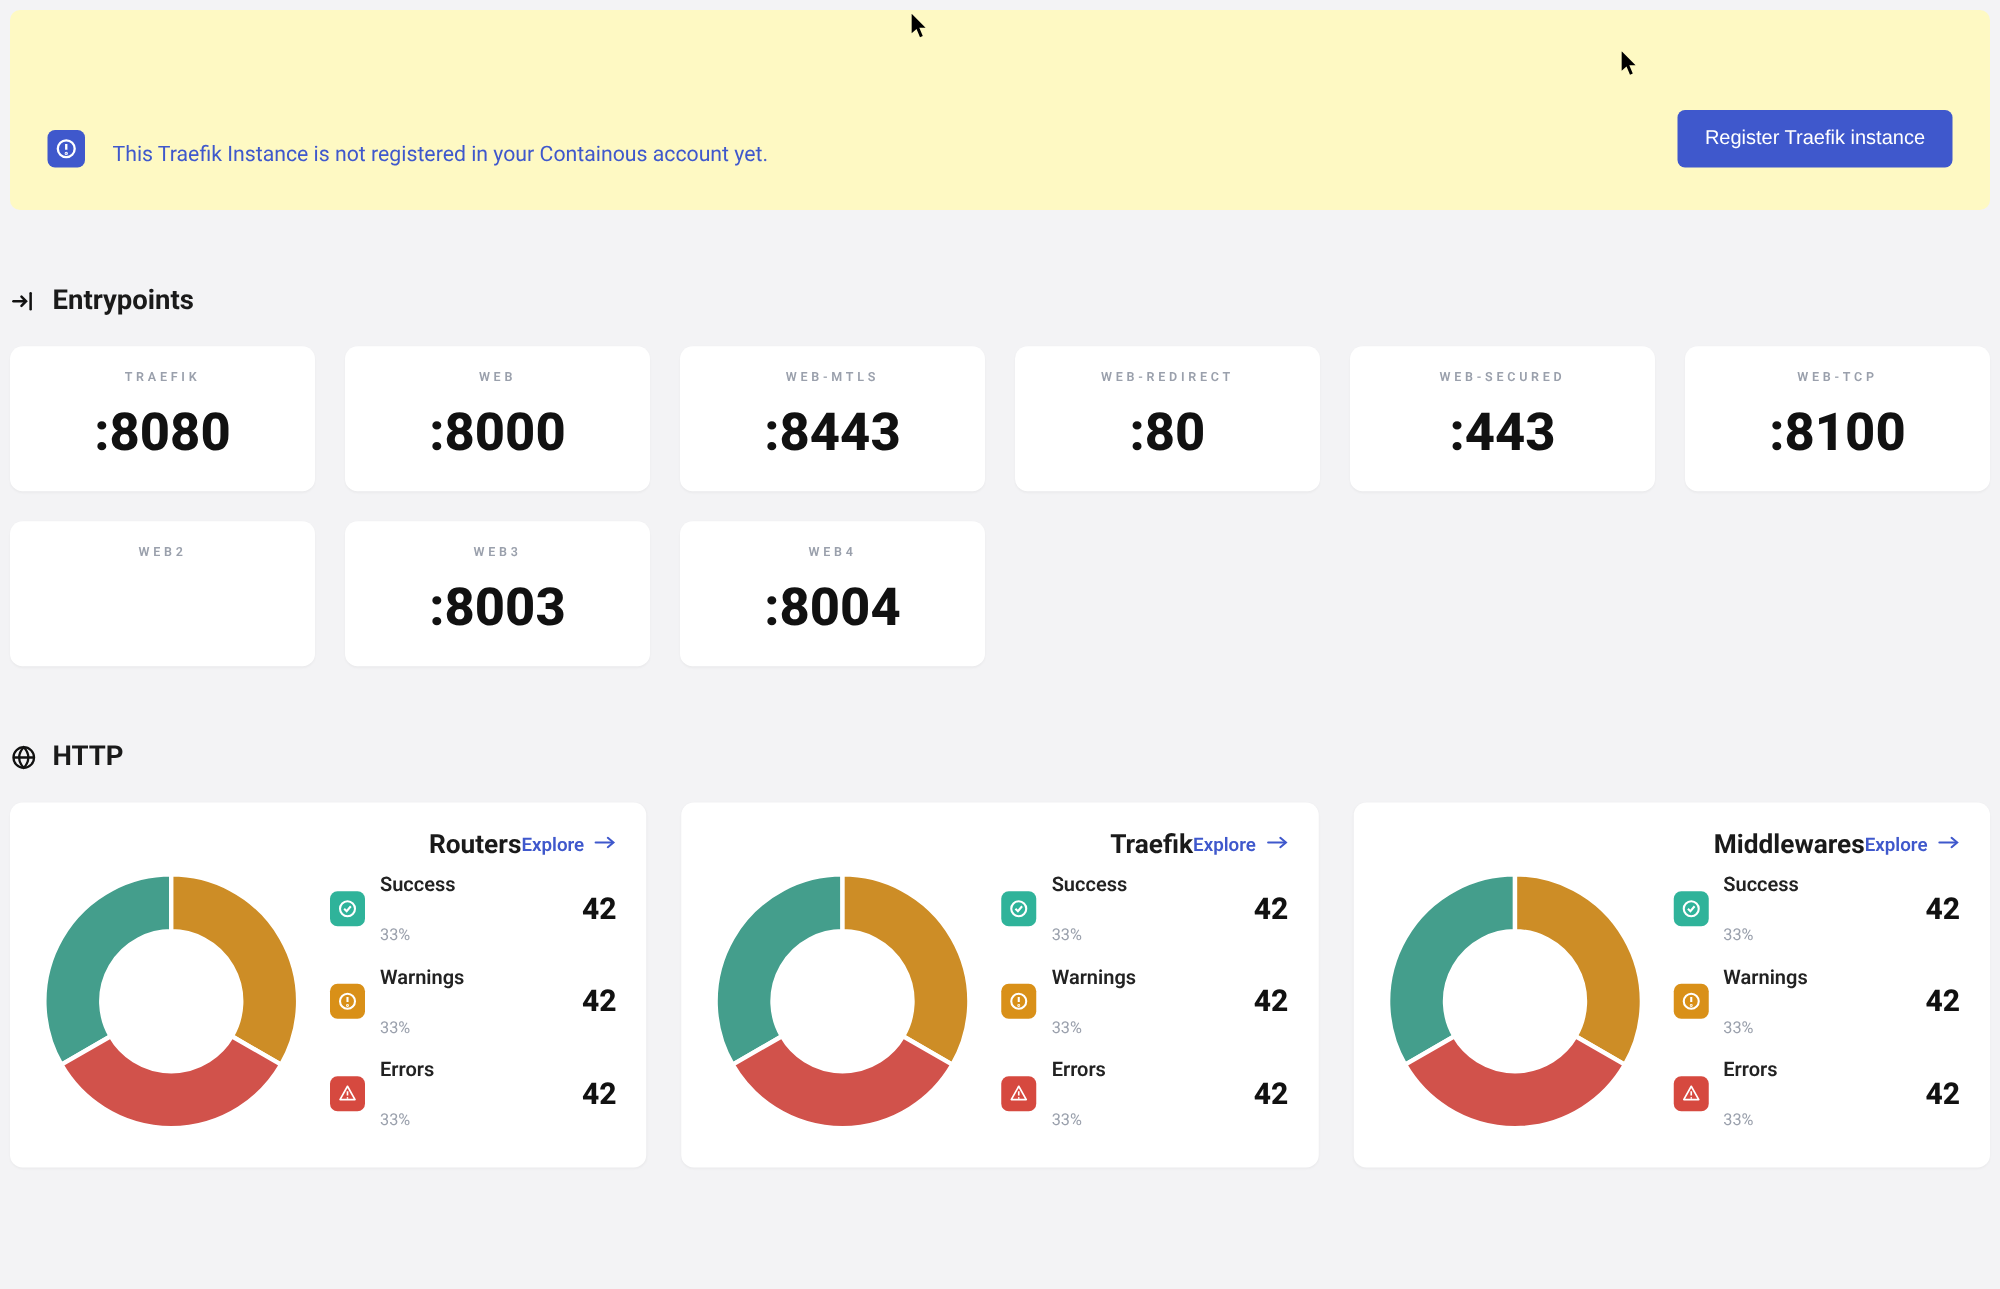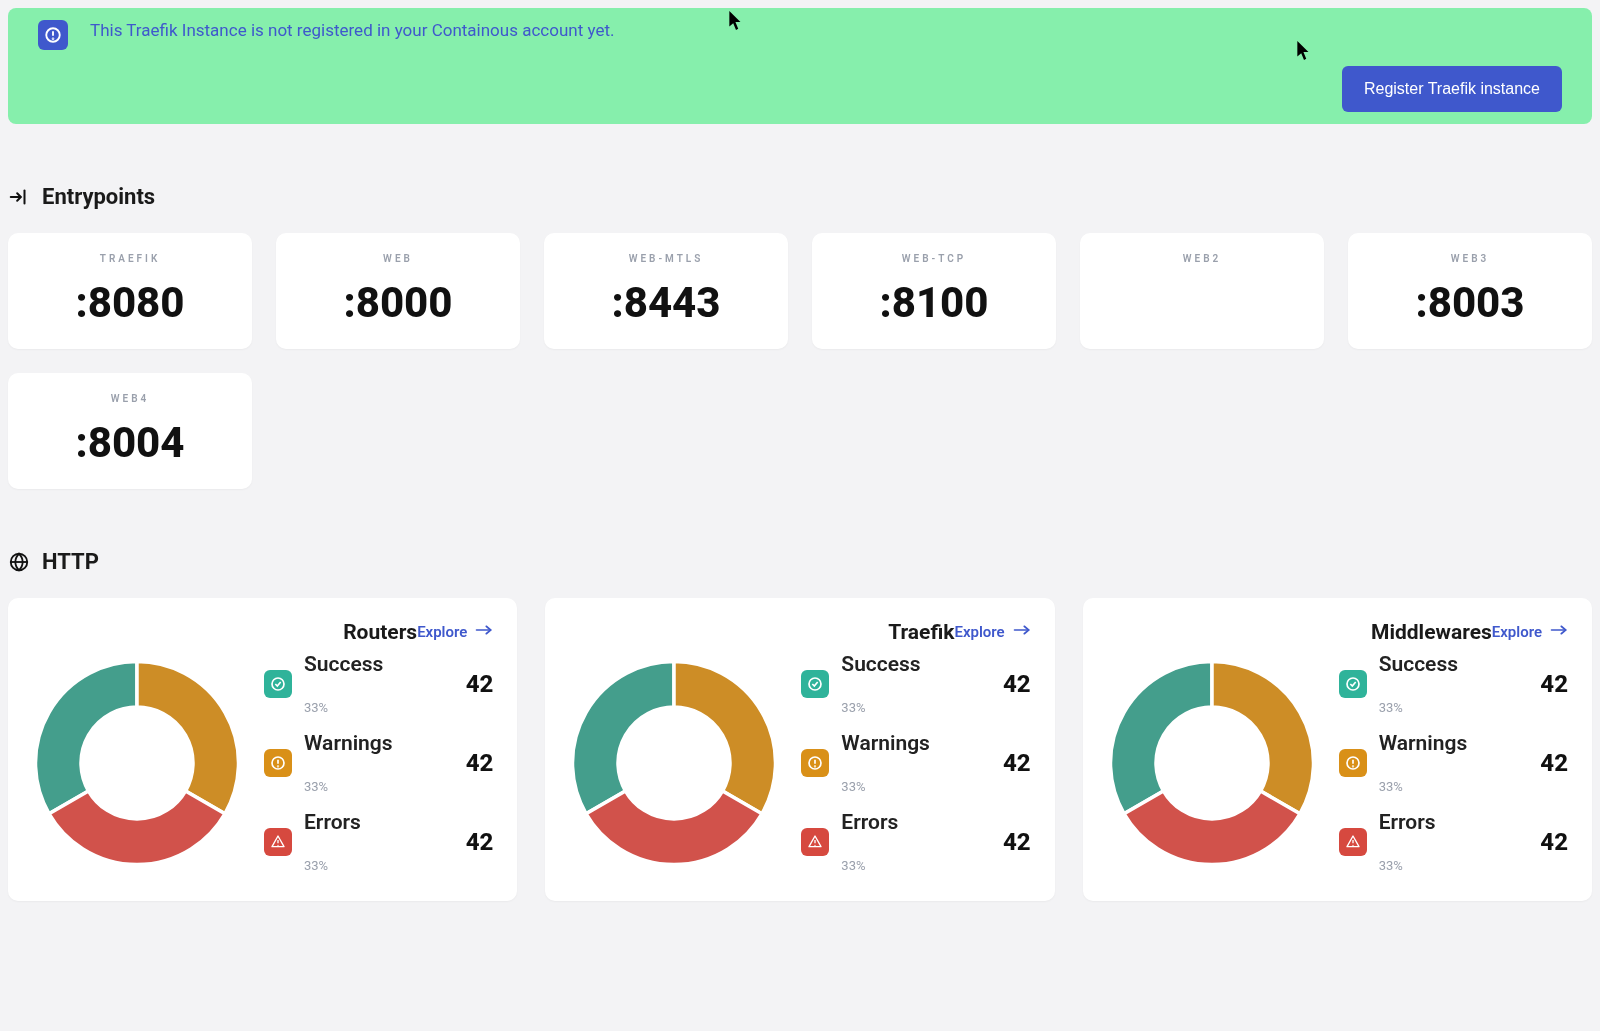--- a/index.html
+++ b/index.html
@@ -4,25 +4,25 @@
 <style>
 * { box-sizing: border-box; margin: 0; padding: 0; }
 body {
   font-family: -apple-system, BlinkMacSystemFont, "Segoe UI", Roboto, Helvetica, Arial, sans-serif;
   background: #f3f3f5;
   color: #1a1a1a;
   width: 1600px;
   padding: 8px;
 }
 .banner {
-  background: #86efac;
+  background: #fef9c3;
   border-radius: 8px;
-  padding: 12px 30px;
+  padding: 34px 30px;
   display: flex;
-  align-items: flex-start;
+  align-items: flex-end;
   margin-bottom: 60px;
 }
 .banner-icon {
   width: 30px; height: 30px;
   background: #3f58cc;
   border-radius: 6px;
   display: flex; align-items: center; justify-content: center;
   margin-right: 22px;
   flex-shrink: 0;
 }
@@ -112,21 +112,21 @@
 .stat-icon {
   width: 28px; height: 28px; border-radius: 6px;
   display: flex; align-items: center; justify-content: center;
   flex-shrink: 0;
 }
 .stat-icon svg { width: 16px; height: 16px; }
 .stat-icon.success { background: #2fb39a; }
 .stat-icon.warning { background: #d99018; }
 .stat-icon.error   { background: #d6493f; }
 .stat-label { flex: 1; }
-.stat-label .lbl { font-size: 21px; font-weight: 600; color: #222; }
+.stat-label .lbl { font-size: 16px; font-weight: 600; color: #222; }
 .stat-label .pct { font-size: 13px; color: #9aa0ac; margin-top: 24px; }
 .stat-count { font-size: 24px; font-weight: 800; color: #111; }
 .cursor { position: absolute; pointer-events: none; }
 .cursor svg { width: 16px; height: 20px; }
 </style>
 </head>
 <body>
 
 <div class="banner">
   <div class="banner-icon">
@@ -157,20 +157,28 @@
     </div>
     <div class="ep-card">
     <div class="ep-name">WEB</div>
     <div class="ep-port">:8000</div>
     </div>
     <div class="ep-card">
     <div class="ep-name">WEB-MTLS</div>
     <div class="ep-port">:8443</div>
     </div>
     <div class="ep-card">
+    <div class="ep-name">WEB-REDIRECT</div>
+    <div class="ep-port">:80</div>
+    </div>
+    <div class="ep-card">
+    <div class="ep-name">WEB-SECURED</div>
+    <div class="ep-port">:443</div>
+    </div>
+    <div class="ep-card">
     <div class="ep-name">WEB-TCP</div>
     <div class="ep-port">:8100</div>
     </div>
     <div class="ep-card">
     <div class="ep-name">WEB2</div>
     </div>
     <div class="ep-card">
     <div class="ep-name">WEB3</div>
     <div class="ep-port">:8003</div>
     </div>

